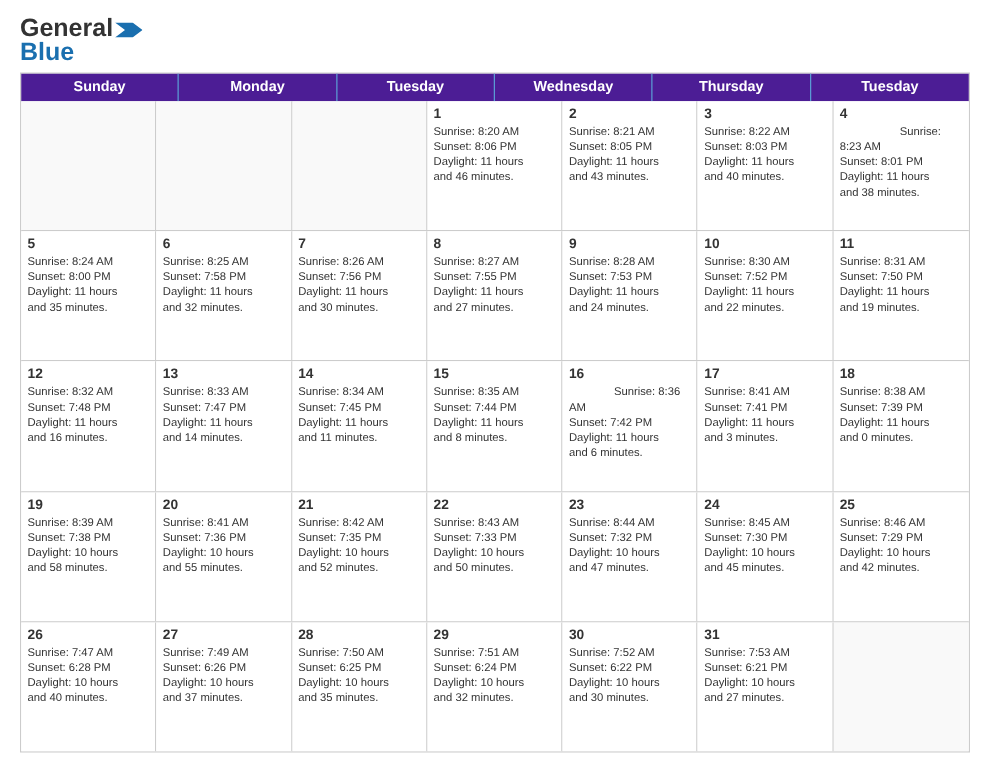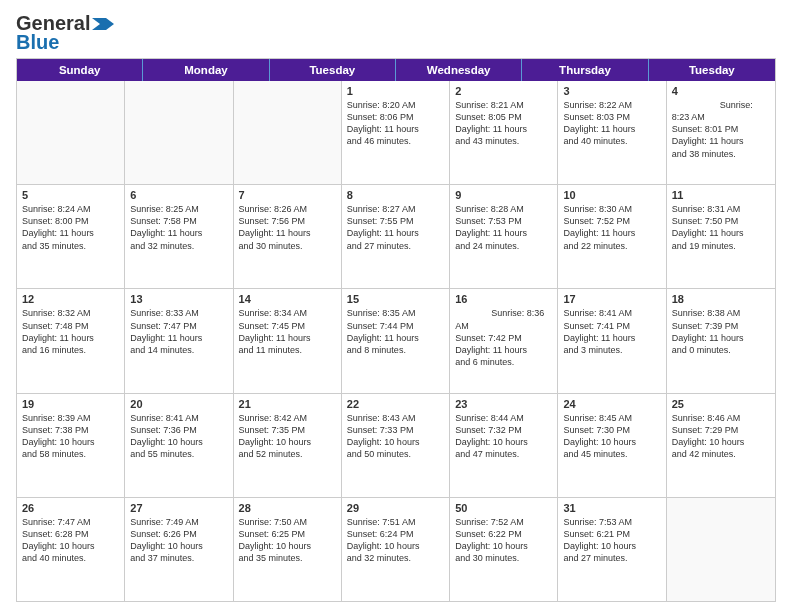--- a/index.html
+++ b/index.html
@@ -258,21 +258,21 @@
 Daylight: 10 hours
 and 37 minutes.</span></div>
           <div class="cal-cell"><span class="day-num">28</span><span class="cell-text" style="white-space: pre-line;">Sunrise: 7:50 AM
 Sunset: 6:25 PM
 Daylight: 10 hours
 and 35 minutes.</span></div>
           <div class="cal-cell"><span class="day-num">29</span><span class="cell-text" style="white-space: pre-line;">Sunrise: 7:51 AM
 Sunset: 6:24 PM
 Daylight: 10 hours
 and 32 minutes.</span></div>
-          <div class="cal-cell"><span class="day-num">50</span><span class="cell-text" style="white-space: pre-line;">Sunrise: 7:52 AM
+          <div class="cal-cell"><span class="day-num">30</span><span class="cell-text" style="white-space: pre-line;">Sunrise: 7:52 AM
 Sunset: 6:22 PM
 Daylight: 10 hours
 and 30 minutes.</span></div>
           <div class="cal-cell"><span class="day-num">31</span><span class="cell-text" style="white-space: pre-line;">Sunrise: 7:53 AM
 Sunset: 6:21 PM
 Daylight: 10 hours
 and 27 minutes.</span></div>
           <div class="cal-cell empty"></div>
         </div>
       </div>

